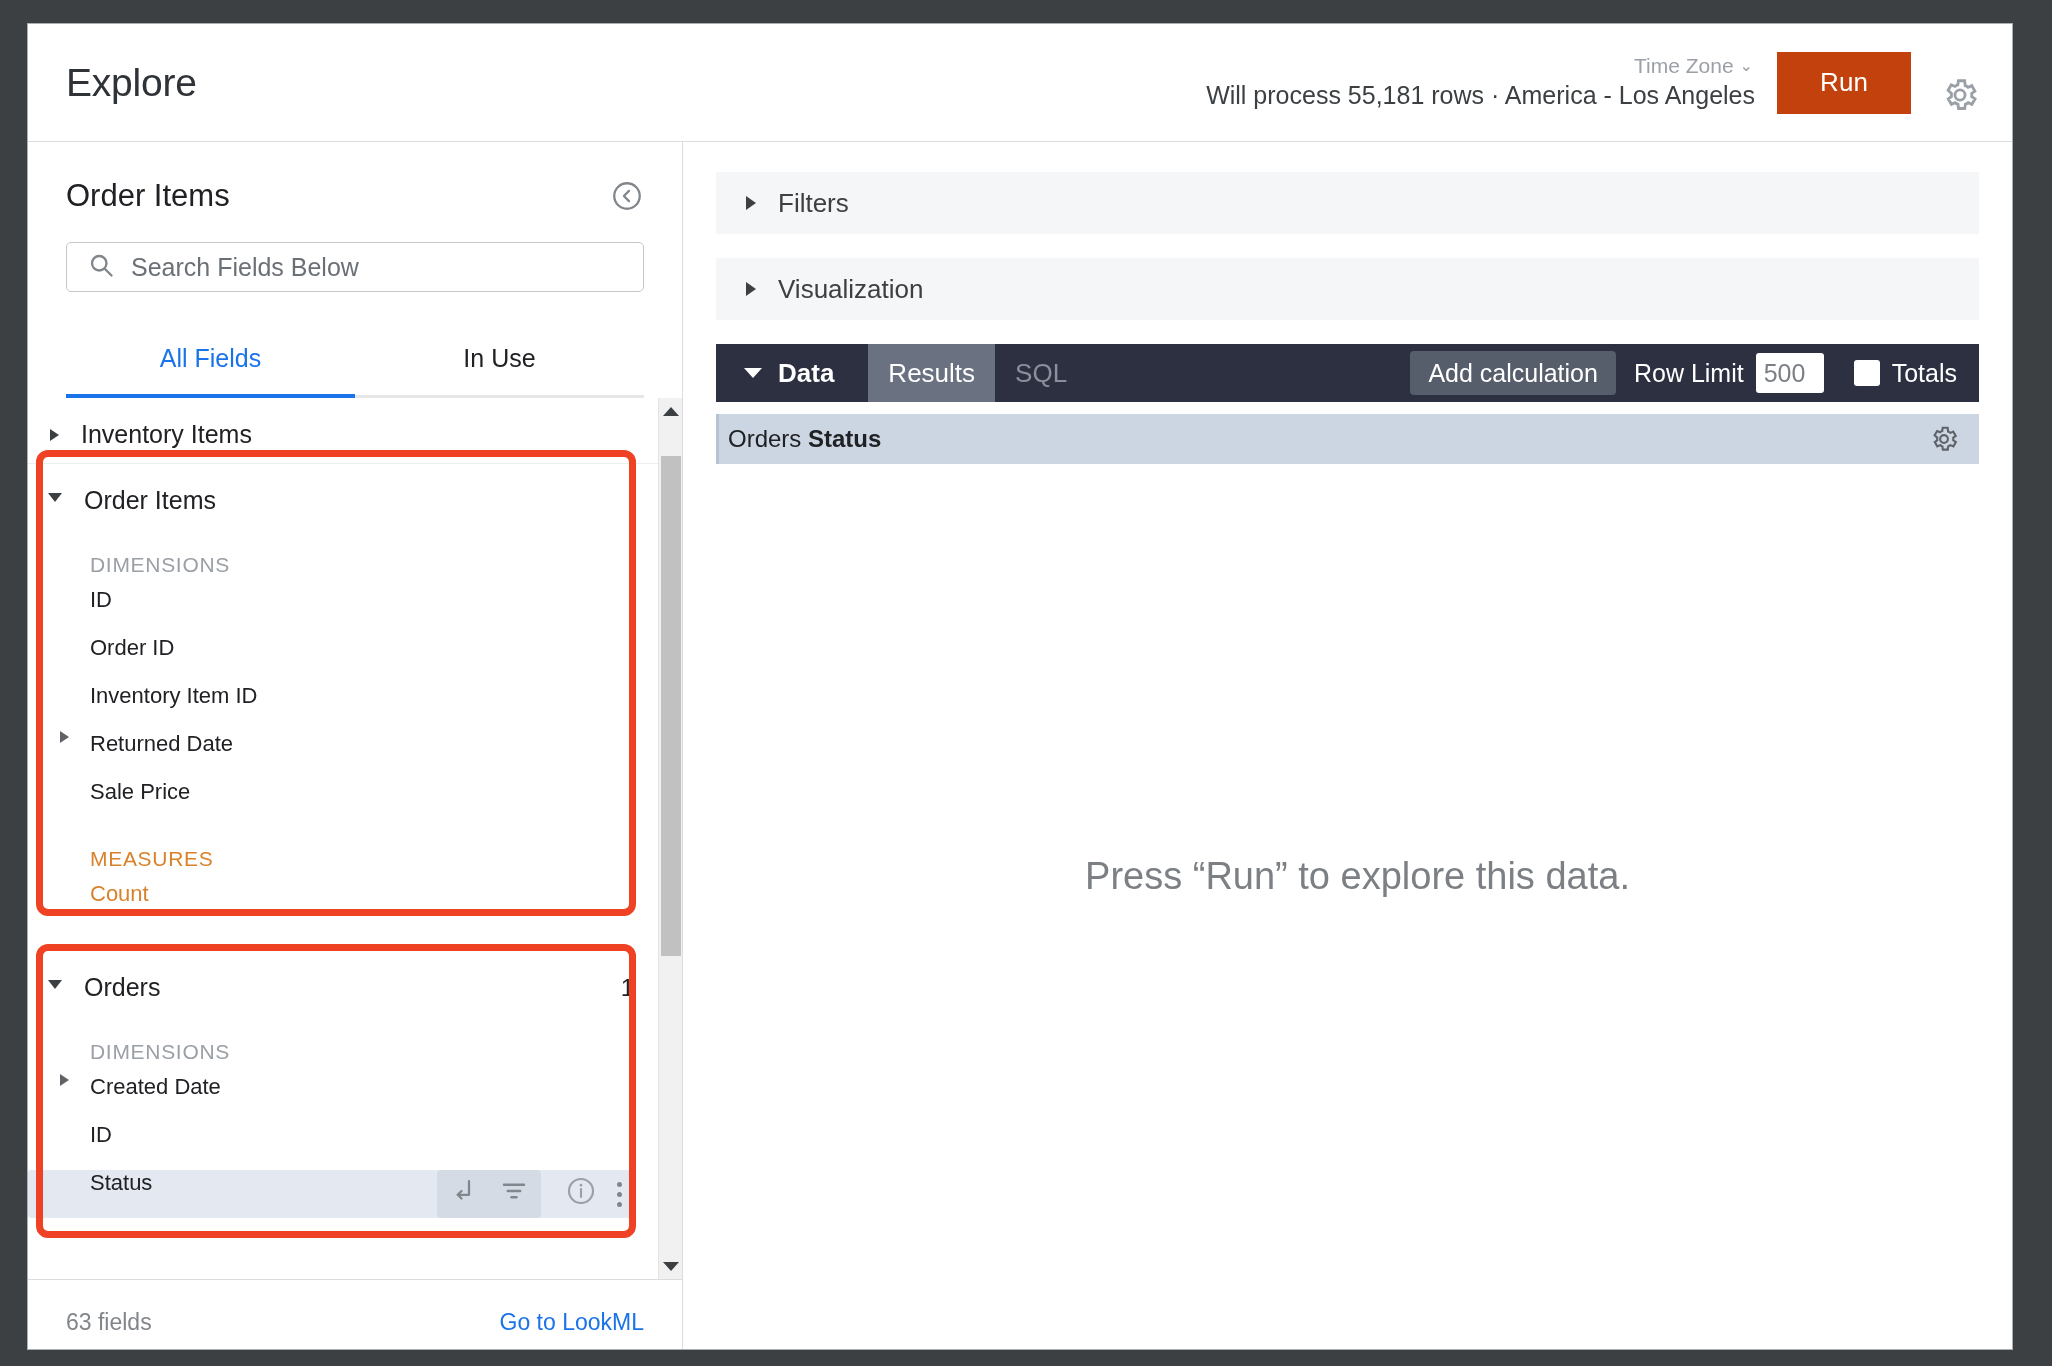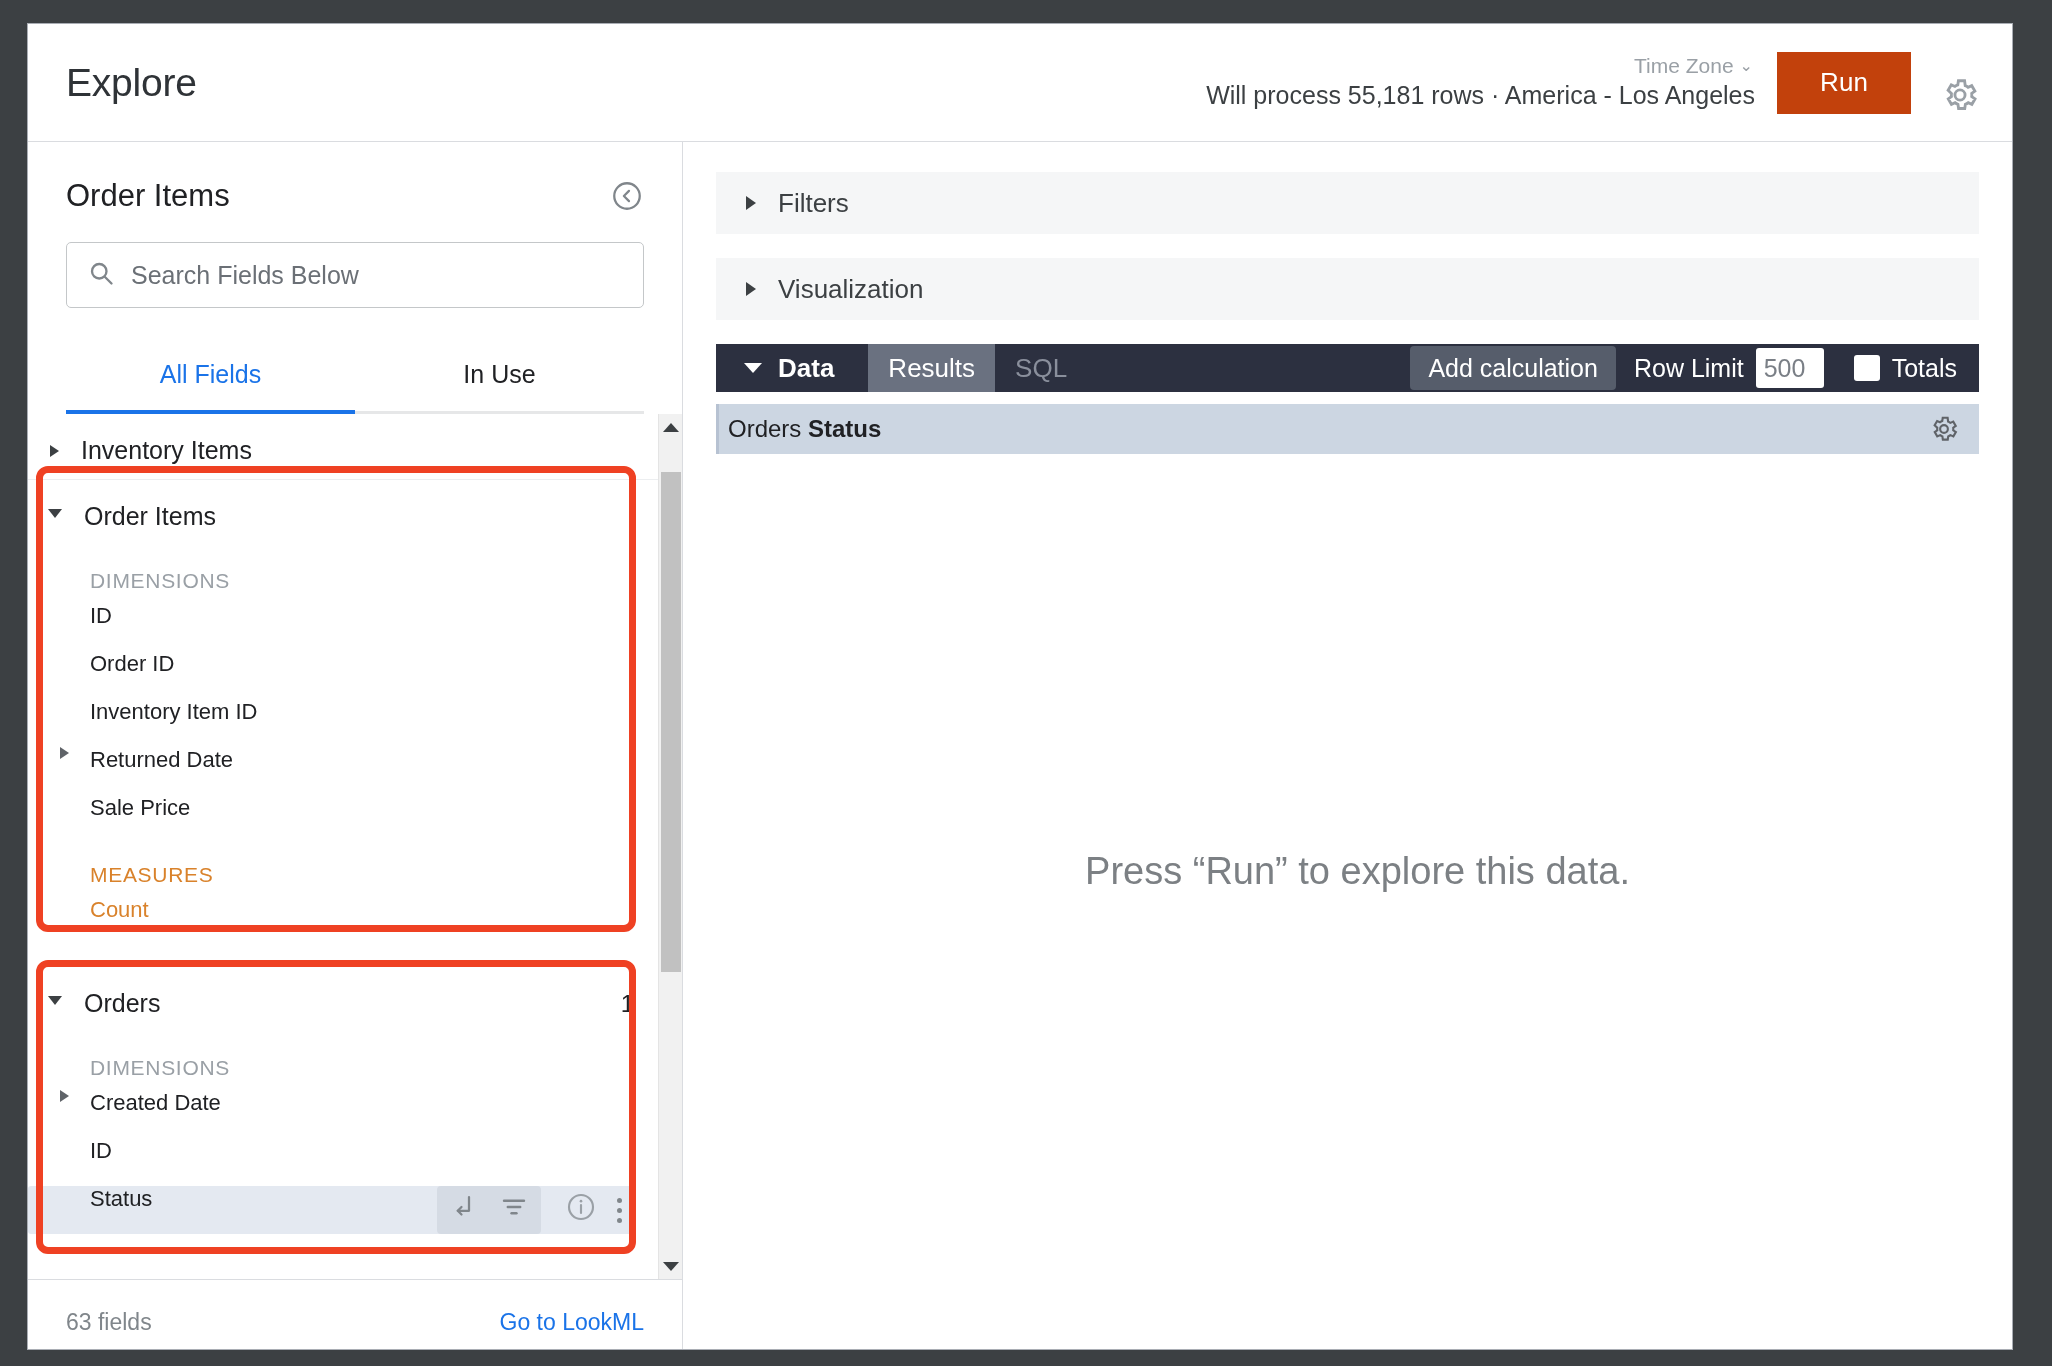--- a/index.html
+++ b/index.html
@@ -108,21 +108,21 @@
   #explore-name-row {
     display: flex;
     align-items: center;
     justify-content: space-between;
     margin-bottom: 28px;
   }
   #explore-name { font-size: 31px; color: #202124; font-weight: 400; }
   #collapse-icon { cursor: pointer; display: flex; }
 
   #search-box {
-    height: 66px;
+    height: 50px;
     border: 1px solid #c4c7c9;
     border-radius: 5px;
     display: flex;
     align-items: center;
     padding: 0 20px;
     gap: 16px;
   }
   #search-input {
     border: none;
     outline: none;
@@ -325,21 +325,21 @@
   #acc-visualization { margin-top: 24px; }
   .acc-label { font-size: 26px; color: #3c4043; }
   .acc-tri {
     width: 0; height: 0;
     border-left: 10px solid #3c4043;
     border-top: 7px solid transparent;
     border-bottom: 7px solid transparent;
   }
 
   #data-bar {
-    height: 48px;
+    height: 58px;
     margin: 24px 33px 0 33px;
     background: #2c3040;
     display: flex;
     align-items: stretch;
     color: #fff;
     position: relative;
   }
   #data-tab {
     display: flex;
     align-items: center;

